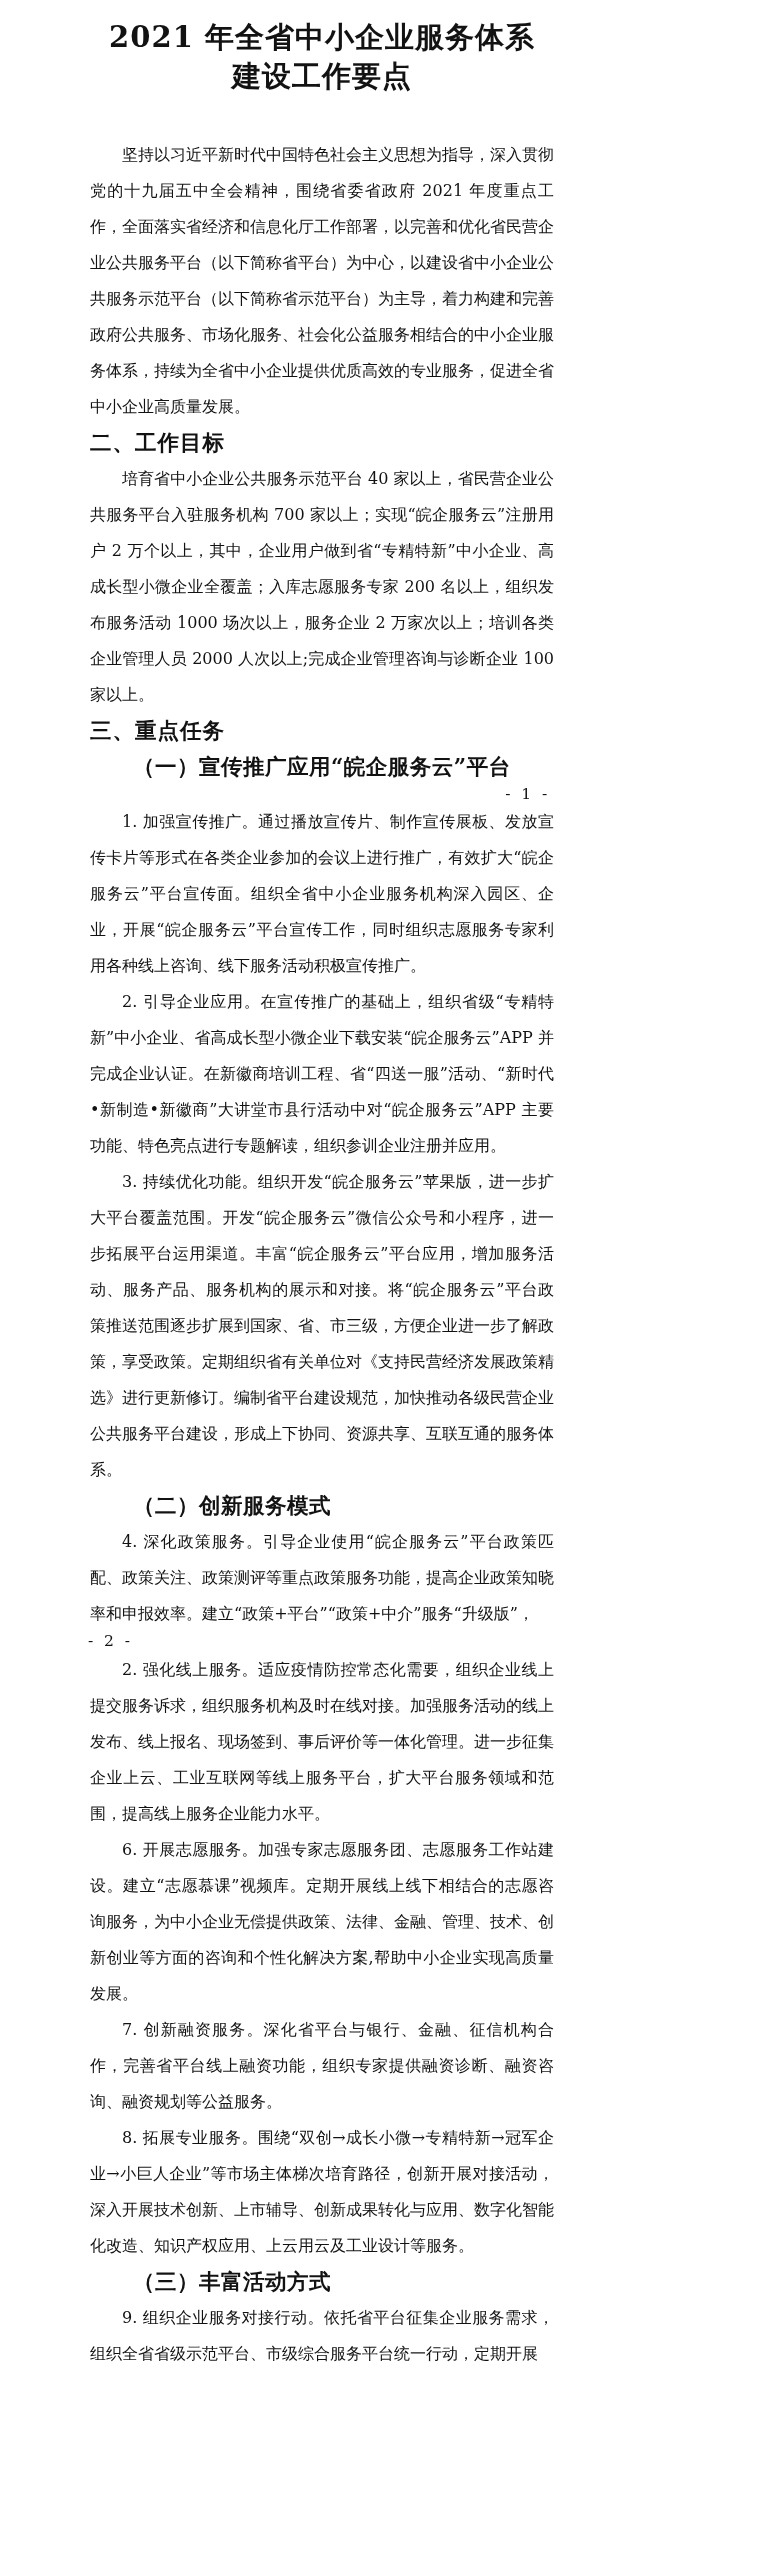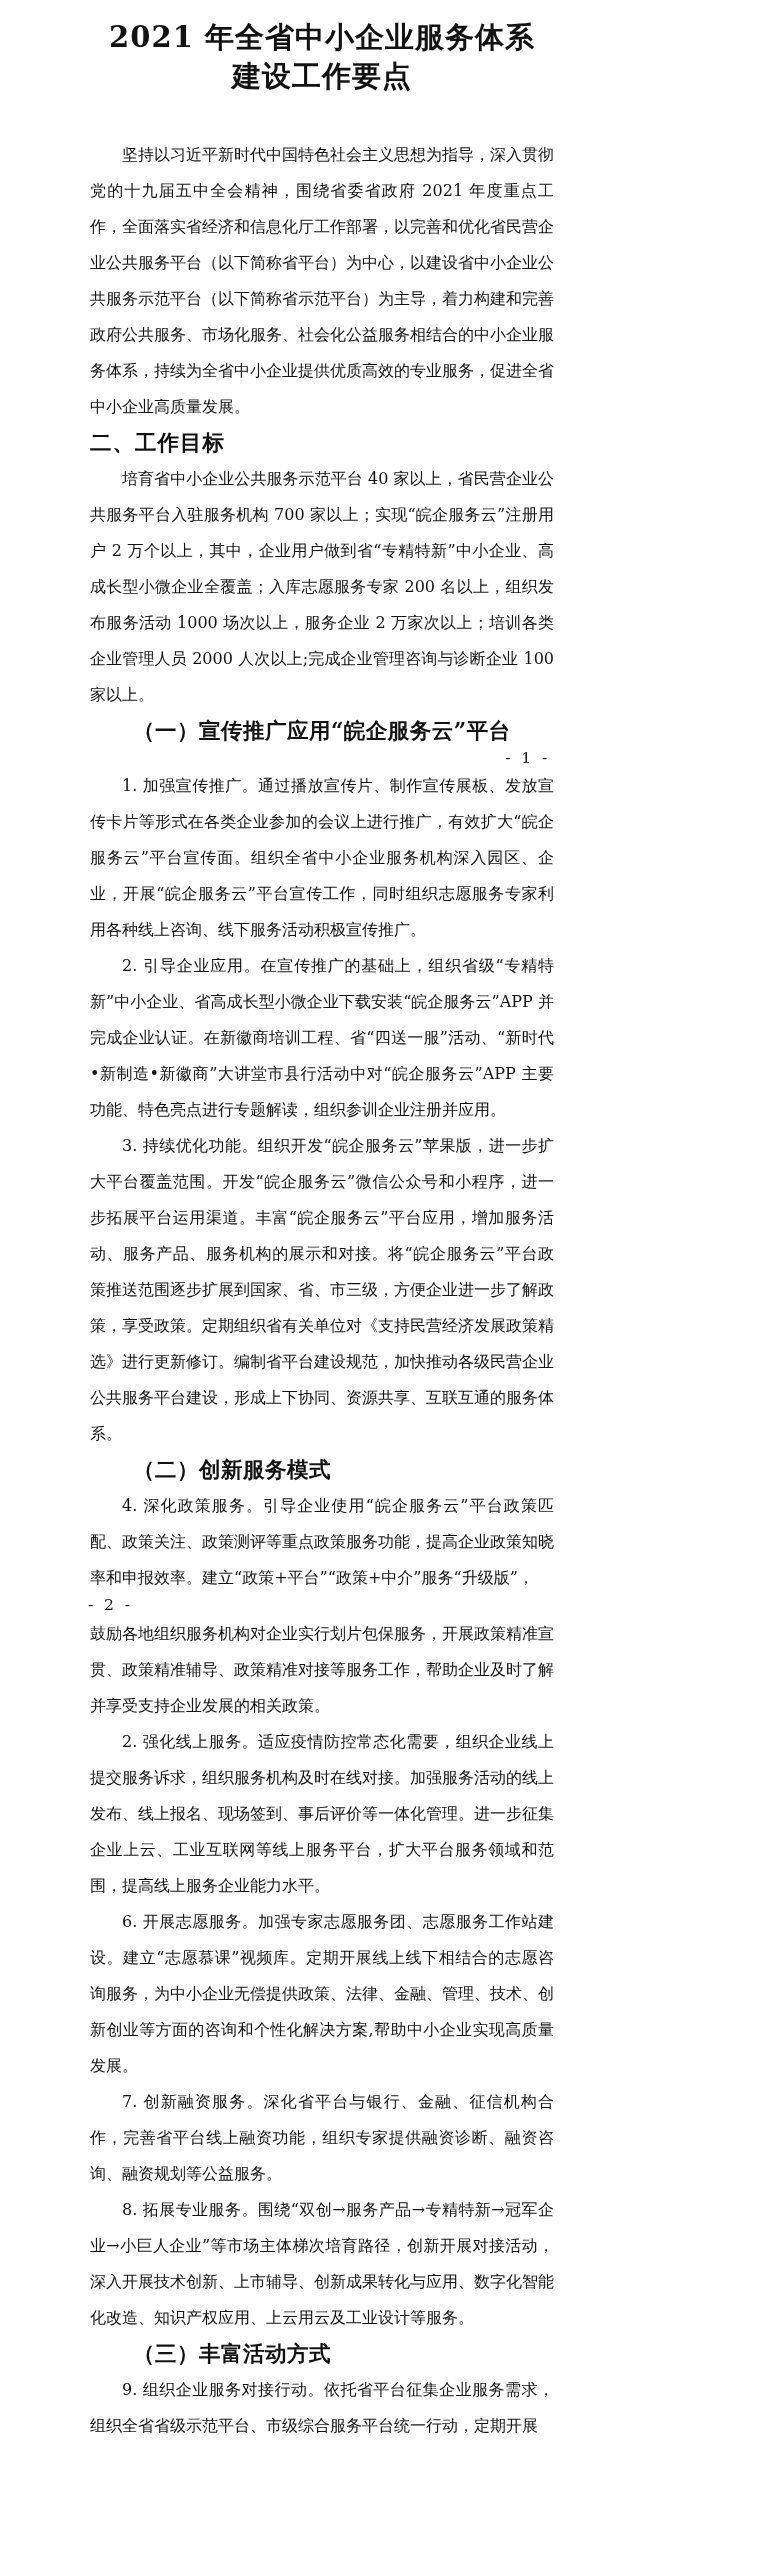--- a/index.html
+++ b/index.html
@@ -64,45 +64,45 @@
     <div>建设工作要点</div>
   </div>
 
 
   <p class="body">坚持以习近平新时代中国特色社会主义思想为指导，深入贯彻党的十九届五中全会精神，围绕省委省政府 2021 年度重点工作，全面落实省经济和信息化厅工作部署，以完善和优化省民营企业公共服务平台（以下简称省平台）为中心，以建设省中小企业公共服务示范平台（以下简称省示范平台）为主导，着力构建和完善政府公共服务、市场化服务、社会化公益服务相结合的中小企业服务体系，持续为全省中小企业提供优质高效的专业服务，促进全省中小企业高质量发展。</p>
 
   <div class="h1">二、工作目标</div>
 
   <p class="body">培育省中小企业公共服务示范平台 40 家以上，省民营企业公共服务平台入驻服务机构 700 家以上；实现“皖企服务云”注册用户 2 万个以上，其中，企业用户做到省“专精特新”中小企业、高成长型小微企业全覆盖；入库志愿服务专家 200 名以上，组织发布服务活动 1000 场次以上，服务企业 2 万家次以上；培训各类企业管理人员 2000 人次以上;完成企业管理咨询与诊断企业 100 家以上。</p>
 
+  <div class="h1">三、重点任务</div>
 
   <div class="h2">（一）宣传推广应用“皖企服务云”平台</div>
 
   <div class="pagenum right">- 1 -</div>
 
   <p class="body"><b>1. 加强宣传推广。</b><span>通过播放宣传片、制作宣传展板、发放宣传卡片等形式在各类企业参加的会议上进行推广，有效扩大“皖企服务云”平台宣传面。组织全省中小企业服务机构深入园区、企业，开展“皖企服务云”平台宣传工作，同时组织志愿服务专家利用各种线上咨询、线下服务活动积极宣传推广。</span></p>
 
   <p class="body"><b>2. 引导企业应用。</b><span>在宣传推广的基础上，组织省级“专精特新”中小企业、省高成长型小微企业下载安装“皖企服务云”APP 并完成企业认证。在新徽商培训工程、省“四送一服”活动、“新时代•新制造•新徽商”大讲堂市县行活动中对“皖企服务云”APP 主要功能、特色亮点进行专题解读，组织参训企业注册并应用。</span></p>
 
   <p class="body"><b>3. 持续优化功能。</b><span>组织开发“皖企服务云”苹果版，进一步扩大平台覆盖范围。开发“皖企服务云”微信公众号和小程序，进一步拓展平台运用渠道。丰富“皖企服务云”平台应用，增加服务活动、服务产品、服务机构的展示和对接。将“皖企服务云”平台政策推送范围逐步扩展到国家、省、市三级，方便企业进一步了解政策，享受政策。定期组织省有关单位对《支持民营经济发展政策精选》进行更新修订。编制省平台建设规范，加快推动各级民营企业公共服务平台建设，形成上下协同、资源共享、互联互通的服务体系。</span></p>
 
   <div class="h2">（二）创新服务模式</div>
 
   <p class="body"><b>4. 深化政策服务。</b><span>引导企业使用“皖企服务云”平台政策匹配、政策关注、政策测评等重点政策服务功能，提高企业政策知晓率和申报效率。建立“政策+平台”“政策+中介”服务“升级版”，</span></p>
 
   <div class="pagenum left">- 2 -</div>
 
-  <p class="body cont">鼓励各地组织服务机构对企业实行划片包保服务，开展政策精准宣贯、政策精准辅导、政策精准对接等服务工作，帮助企业及时了解并享受支持企业发展的相关政策。</p>
 
   <p class="body"><b>2. 强化线上服务。</b><span>适应疫情防控常态化需要，组织企业线上提交服务诉求，组织服务机构及时在线对接。加强服务活动的线上发布、线上报名、现场签到、事后评价等一体化管理。进一步征集企业上云、工业互联网等线上服务平台，扩大平台服务领域和范围，提高线上服务企业能力水平。</span></p>
 
   <p class="body"><b>6. 开展志愿服务。</b><span>加强专家志愿服务团、志愿服务工作站建设。建立“志愿慕课”视频库。定期开展线上线下相结合的志愿咨询服务，为中小企业无偿提供政策、法律、金融、管理、技术、创新创业等方面的咨询和个性化解决方案,帮助中小企业实现高质量发展。</span></p>
 
   <p class="body"><b>7. 创新融资服务。</b><span>深化省平台与银行、金融、征信机构合作，完善省平台线上融资功能，组织专家提供融资诊断、融资咨询、融资规划等公益服务。</span></p>
 
-  <p class="body"><b>8. 拓展专业服务。</b><span>围绕“双创→服务产品→专精特新→冠军企业→小巨人企业”等市场主体梯次培育路径，创新开展对接活动，深入开展技术创新、上市辅导、创新成果转化与应用、数字化智能化改造、知识产权应用、上云用云及工业设计等服务。</span></p>
+  <p class="body"><b>8. 拓展专业服务。</b><span>围绕“双创→成长小微→专精特新→冠军企业→小巨人企业”等市场主体梯次培育路径，创新开展对接活动，深入开展技术创新、上市辅导、创新成果转化与应用、数字化智能化改造、知识产权应用、上云用云及工业设计等服务。</span></p>
 
   <div class="h2">（三）丰富活动方式</div>
 
   <p class="body"><b>9. 组织企业服务对接行动。</b><span>依托省平台征集企业服务需求，组织全省省级示范平台、市级综合服务平台统一行动，定期开展</span></p>
 
 </div>
 
 
 </body></html>

